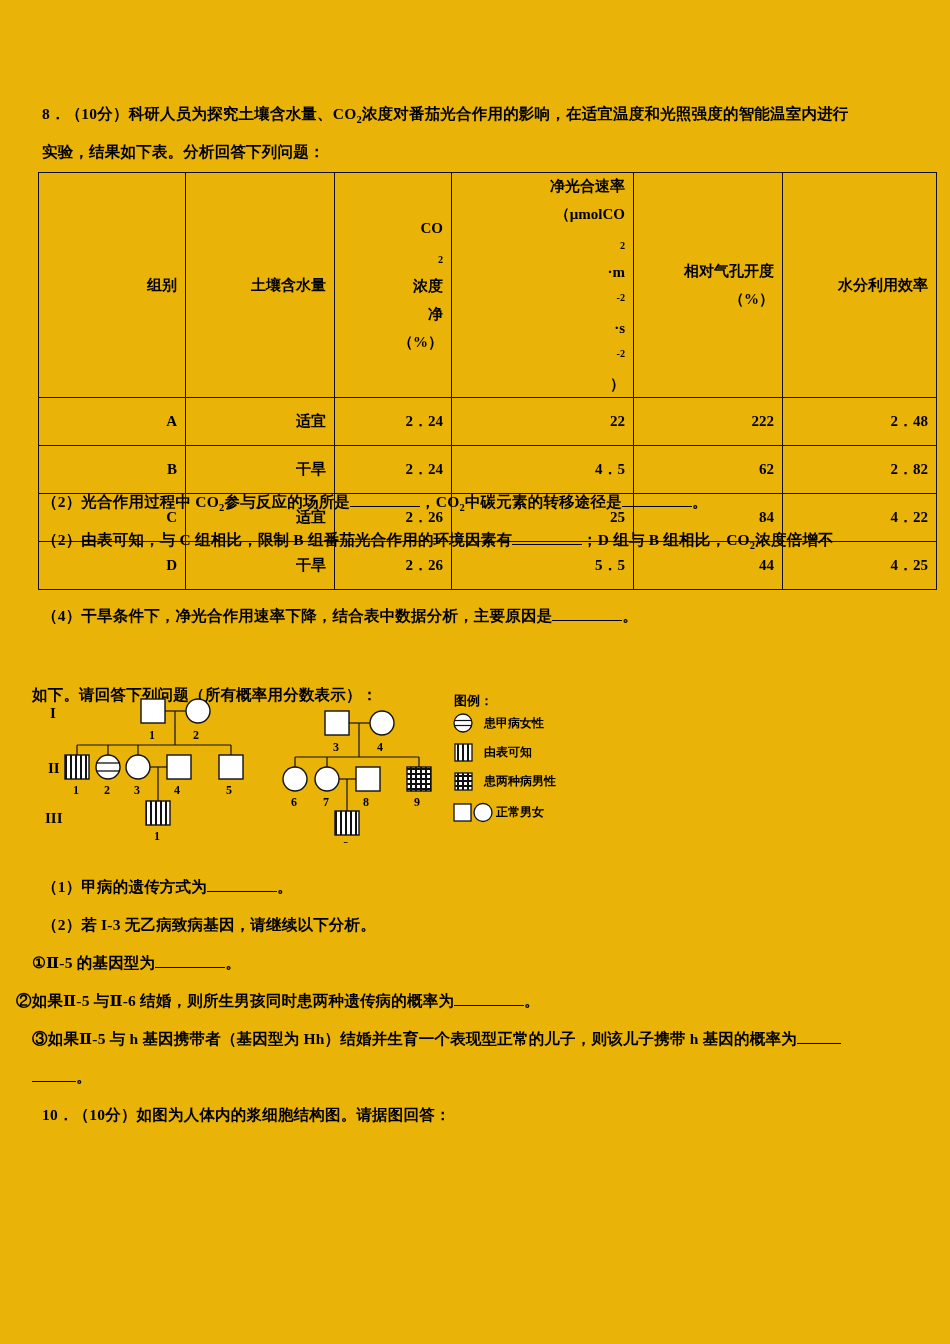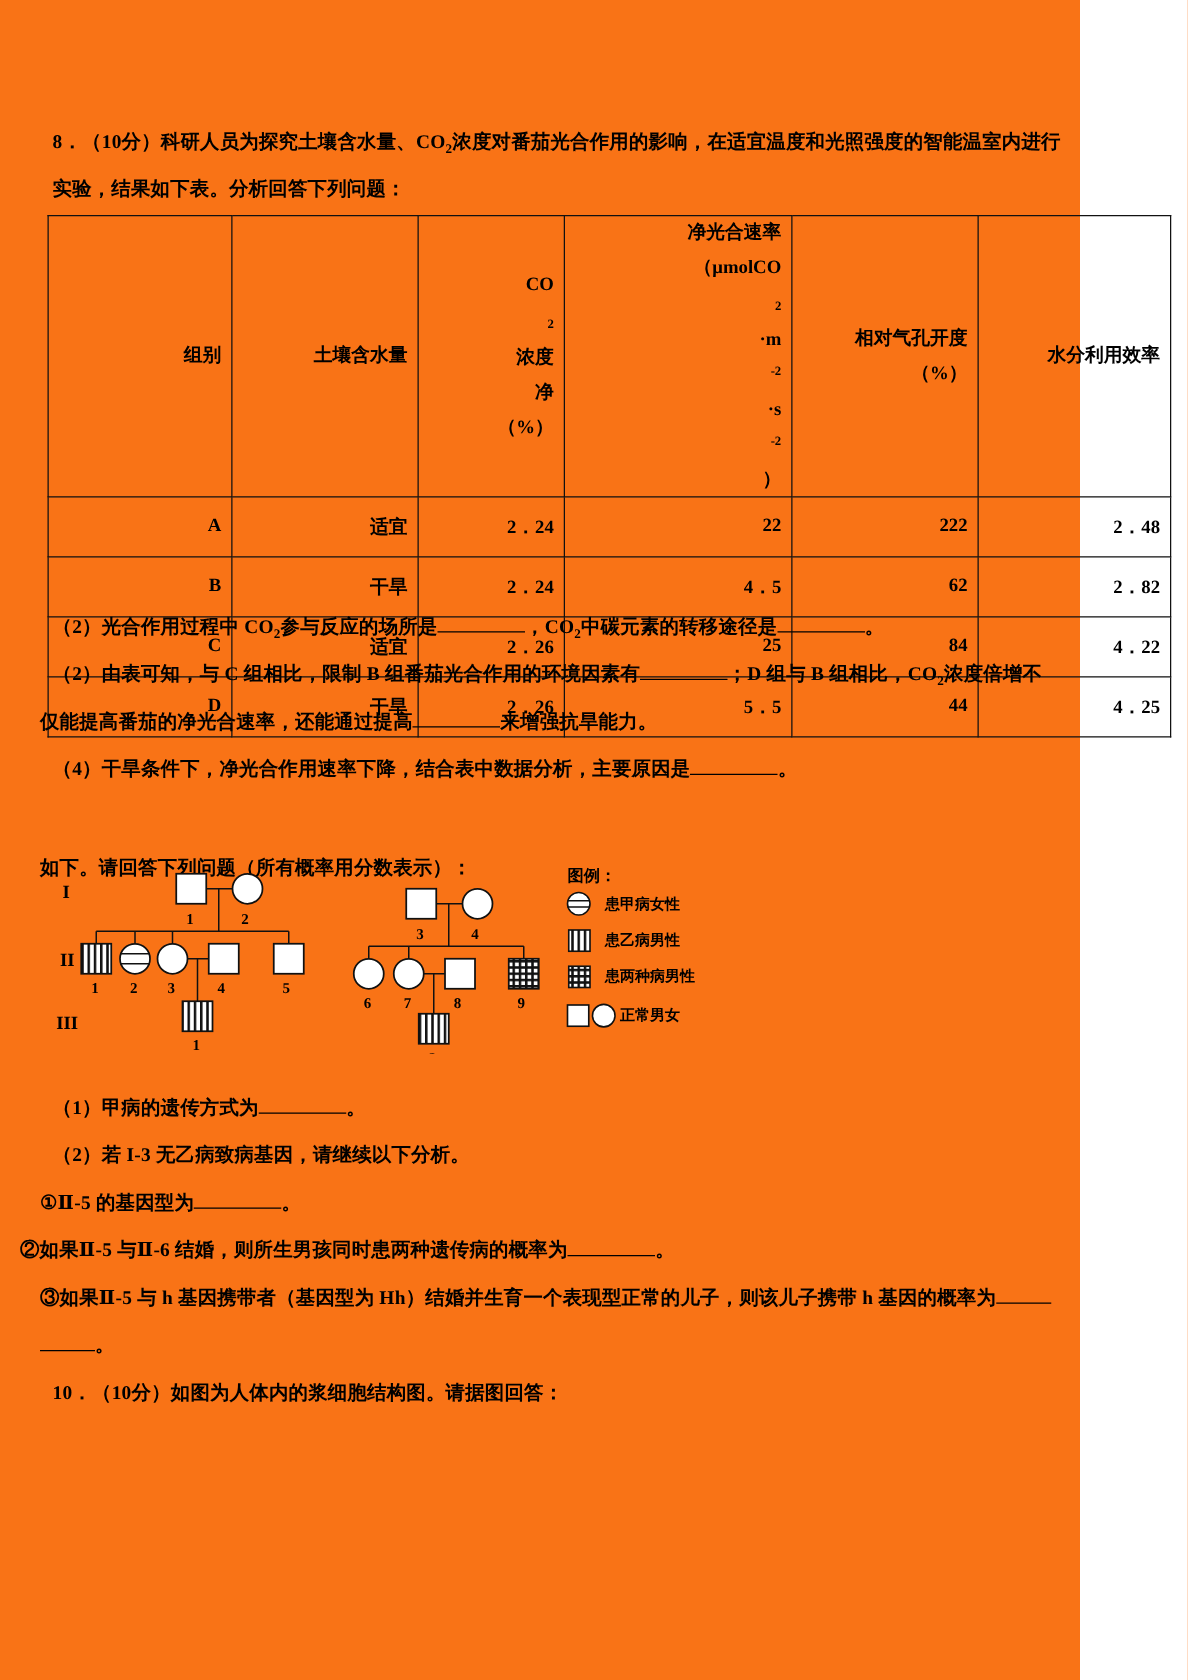--- a/index.html
+++ b/index.html
@@ -11,23 +11,23 @@
     width: 950px;
     height: 1344px;
     position: relative;
     font-family: "Liberation Serif", "DejaVu Serif", serif;
     color: #000000;
     overflow: hidden;
   }
   .page {
     position: absolute;
     left: 0; top: 0;
-    width: 864px;
+    width: 950px;
     height: 1344px;
-    background: #f97316;
+    background: #eab308;
   }
 
   
   .para {
     position: absolute;
     font-size: 15.5px;
     line-height: 38px;
     font-weight: bold;
     letter-spacing: 0.2px;
     white-space: nowrap;
@@ -192,23 +192,20 @@
     </table>
   </div>
 
   <div class="para" style="left:42px; top:483px;">
     <span>（2）光合作用过程中 CO</span><sub>2</sub><span>参与反应的场所是</span><span class="blank b70"></span><span>，CO</span><sub>2</sub><span>中碳元素的转移途径是</span><span class="blank b70"></span><span>。</span>
   </div>
 
   <div class="para" style="left:42px; top:521px;">
     <span>（2）由表可知，与 C 组相比，限制 B 组番茄光合作用的环境因素有</span><span class="blank b70"></span><span>；D 组与 B 组相比，CO</span><sub>2</sub><span>浓度倍增不</span>
   </div>
-  <div class="para" style="left:32px; top:559px;">
-    <span>仅能提高番茄的净光合速率，还能通过提高</span><span class="blank b70"></span><span>来增强抗旱能力。</span>
-  </div>
 
   <div class="para" style="left:42px; top:597px;">
     <span>（4）干旱条件下，净光合作用速率下降，结合表中数据分析，主要原因是</span><span class="blank b70"></span><span>。</span>
   </div>
 
   <div class="para" style="left:32px; top:676px;">如下。请回答下列问题（所有概率用分数表示）：</div>
 
   <div class="pedigree">
     <svg class="ped-svg" width="600" height="150" viewBox="0 0 600 150">
       <defs>
@@ -309,21 +306,21 @@
     <div class="legend-row" style="top:47px;">
       <svg width="22" height="22" viewBox="0 0 22 22">
         <defs>
           <pattern id="lvst" width="5" height="5" patternUnits="userSpaceOnUse">
             <rect width="5" height="5" fill="#fff"></rect>
             <rect x="0" y="0" width="2" height="5" fill="#111"></rect>
           </pattern>
         </defs>
         <rect x="3" y="3" width="17" height="17" fill="url(#lvst)" stroke="#111" stroke-width="1.3"></rect>
       </svg>
-      <span class="legend-label">患乙病男性</span>
+      <span class="legend-label">由表可知</span>
     </div>
 
     <div class="legend-row" style="top:76px;">
       <svg width="22" height="22" viewBox="0 0 22 22">
         <defs>
           <pattern id="lgrid" width="5" height="5" patternUnits="userSpaceOnUse">
             <rect width="5" height="5" fill="#fff"></rect>
             <rect x="0" y="0" width="2" height="5" fill="#111"></rect>
             <rect x="0" y="0" width="5" height="2" fill="#111"></rect>
           </pattern>

